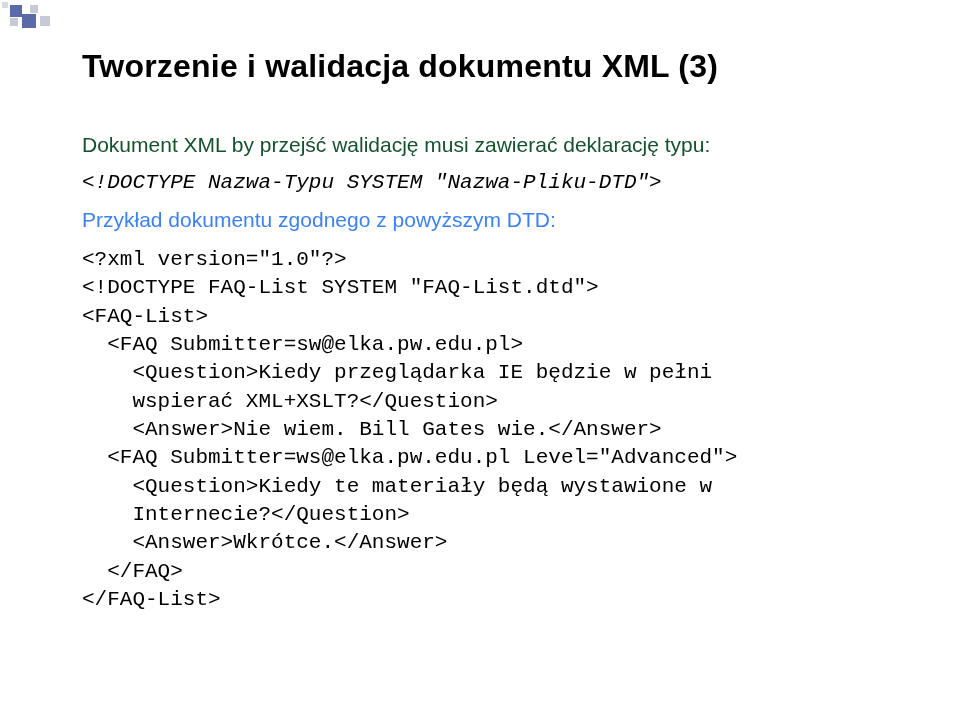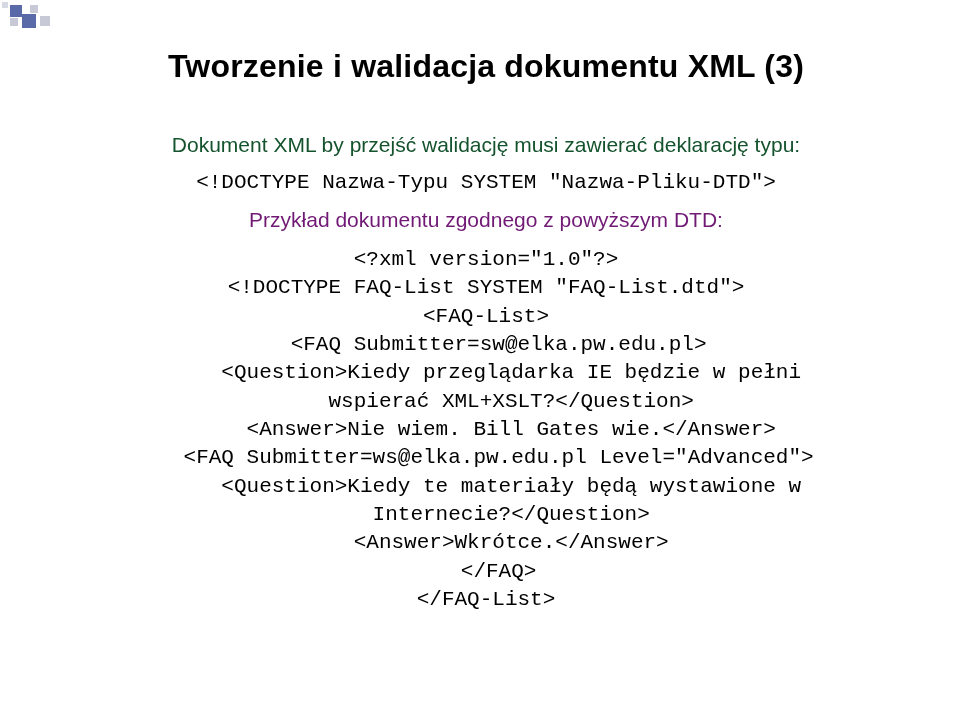--- a/index.html
+++ b/index.html
@@ -1,15 +1,15 @@
 <!DOCTYPE html>
 <html><head>
 <meta charset="utf-8">
 <style>
-  * { margin: 0; padding: 0; box-sizing: border-box; text-align: center; }
+  * { margin: 0; padding: 0; box-sizing: border-box; }
   body {
     width: 960px;
     height: 707px;
     background: #ffffff;
     position: relative;
     font-family: Arial, Helvetica, sans-serif;
     overflow: hidden;
   }
   .decor {
     position: absolute;
@@ -36,27 +36,28 @@
     margin-bottom: 48px;
     letter-spacing: 0.2px;
   }
   .intro {
     font-size: 21px;
     color: #14532d;
     margin-bottom: 14px;
   }
   .dtd-line {
     font-family: "Courier New", Courier, monospace;
+    font-style: italic;
     font-size: 21px;
     color: #000;
     margin-bottom: 14px;
   }
   .example-label {
     font-size: 21px;
-    color: #701a75;
+    color: #3b82f6;
     margin-bottom: 14px;
   }
   pre.code {
     font-family: "Courier New", Courier, monospace;
     font-size: 21px;
     line-height: 1.35;
     color: #000;
     white-space: pre;
   }
 </style>

